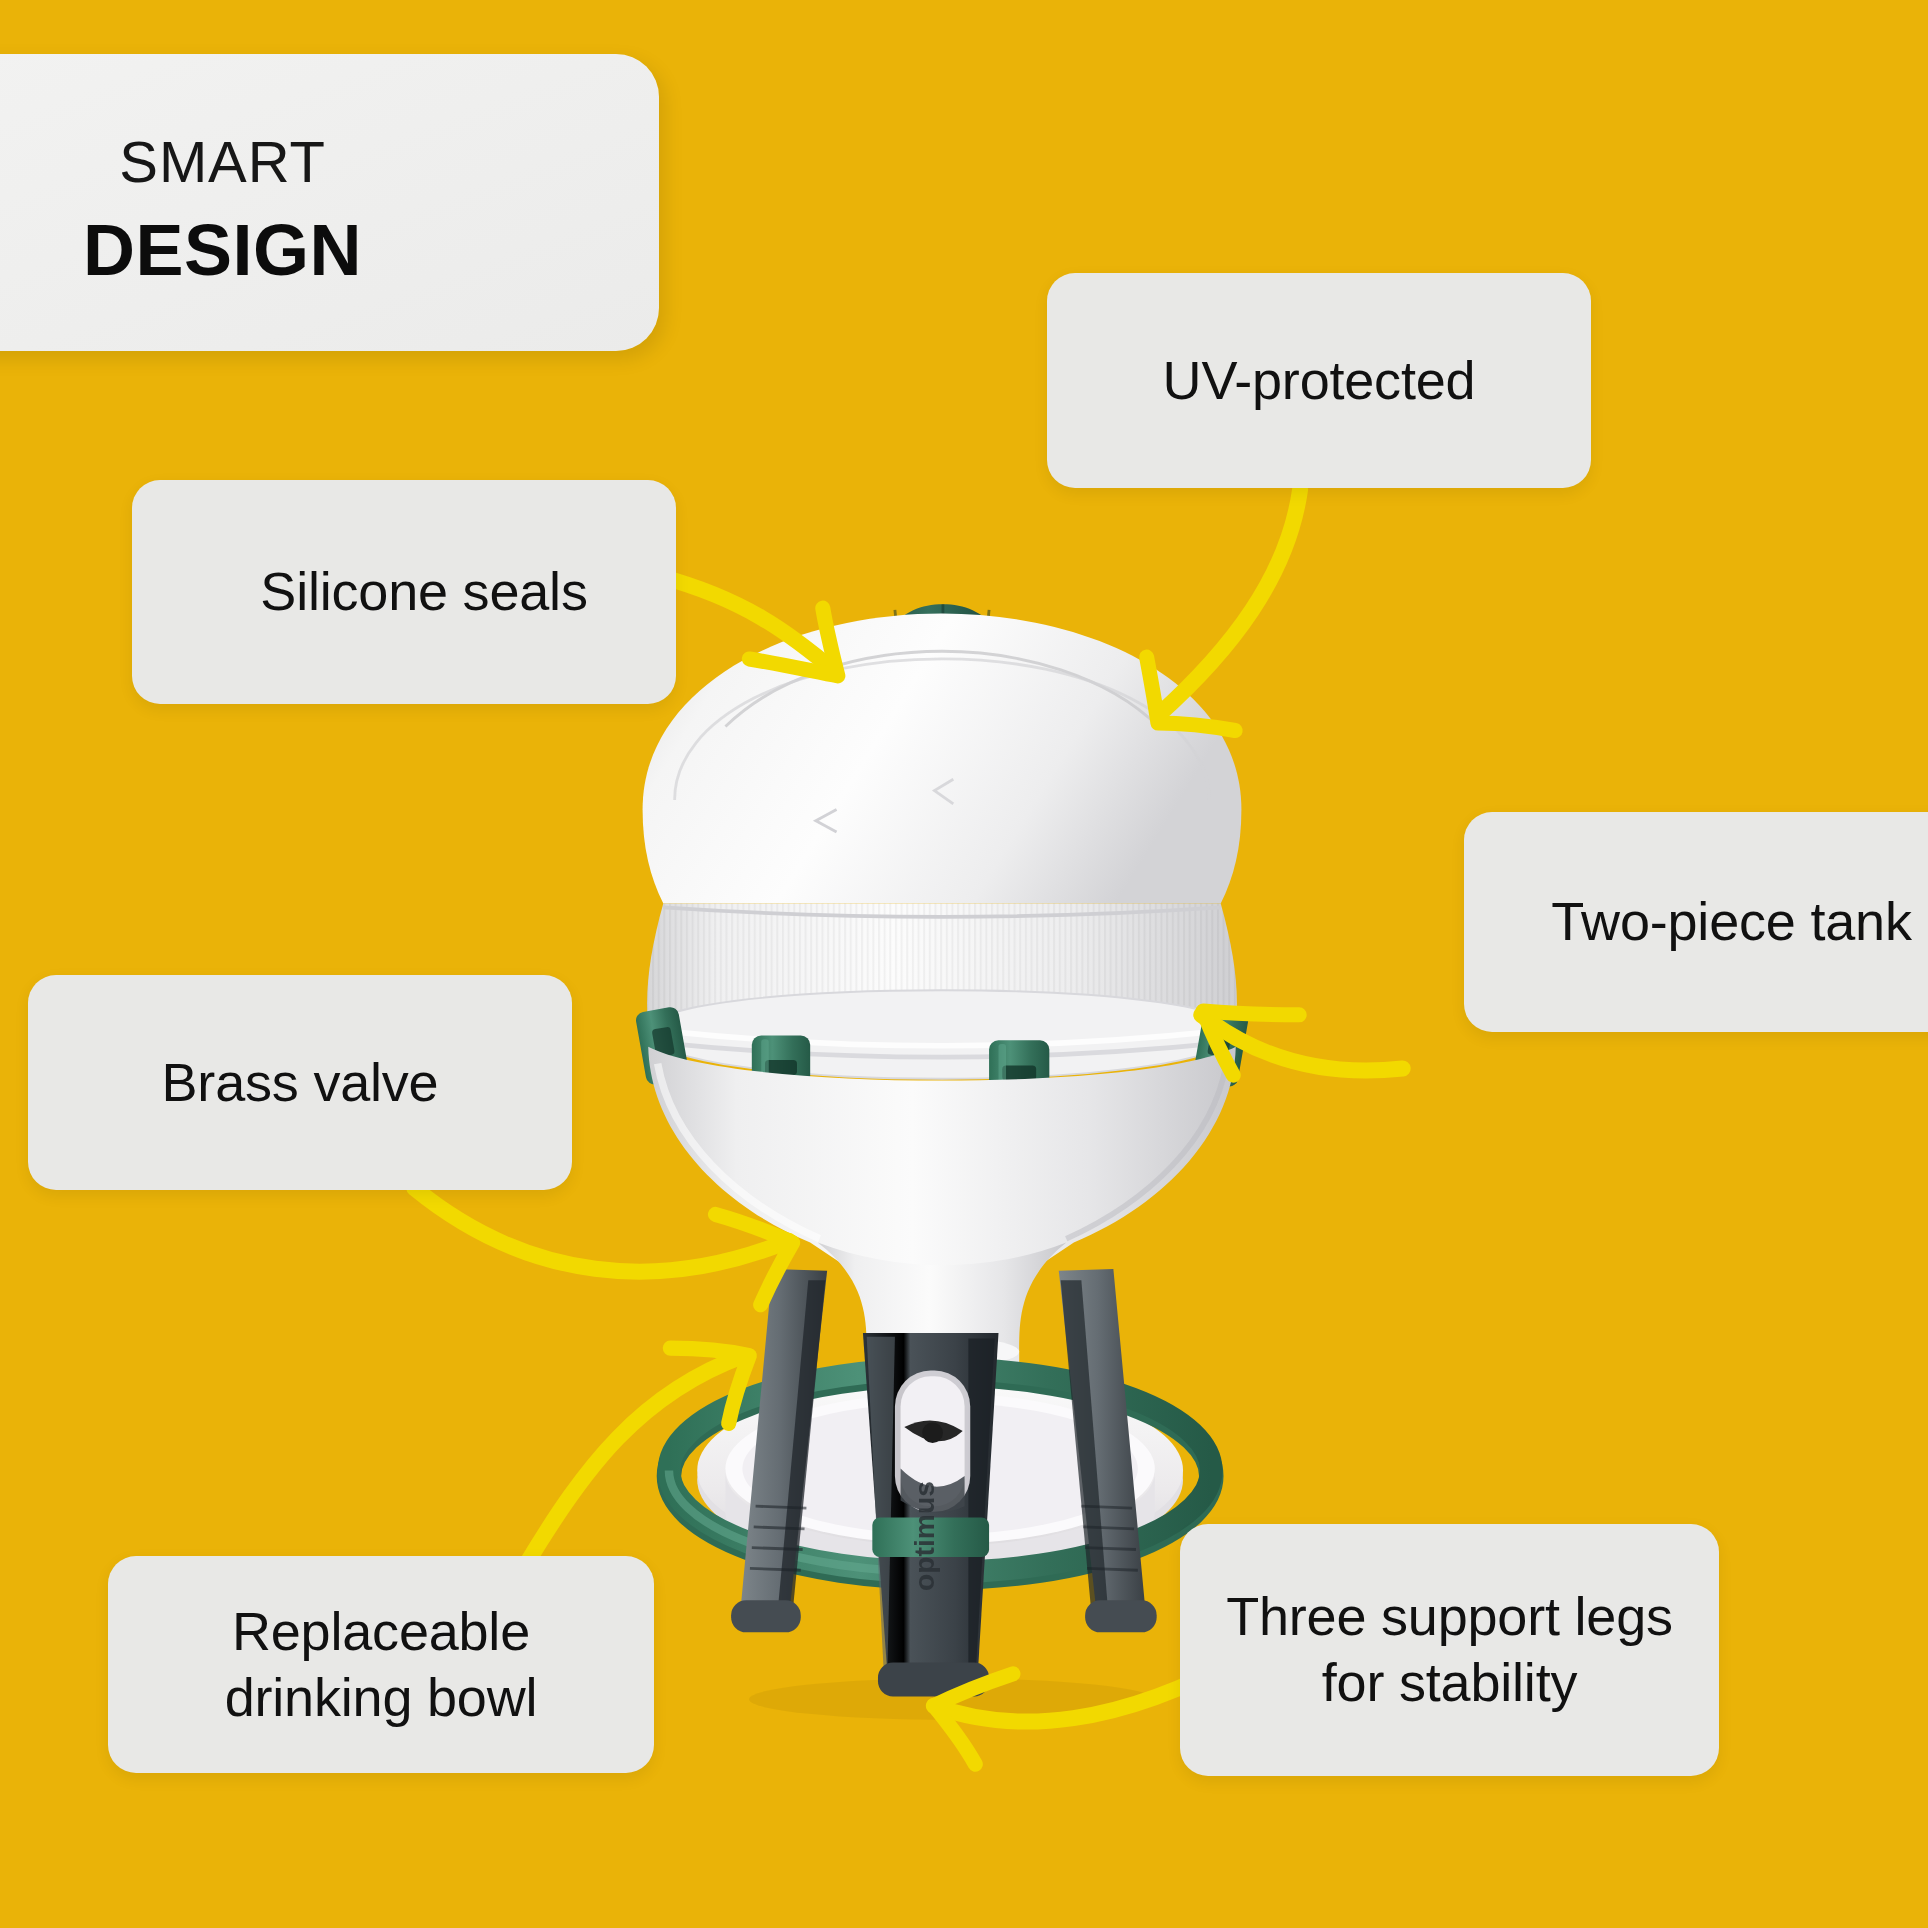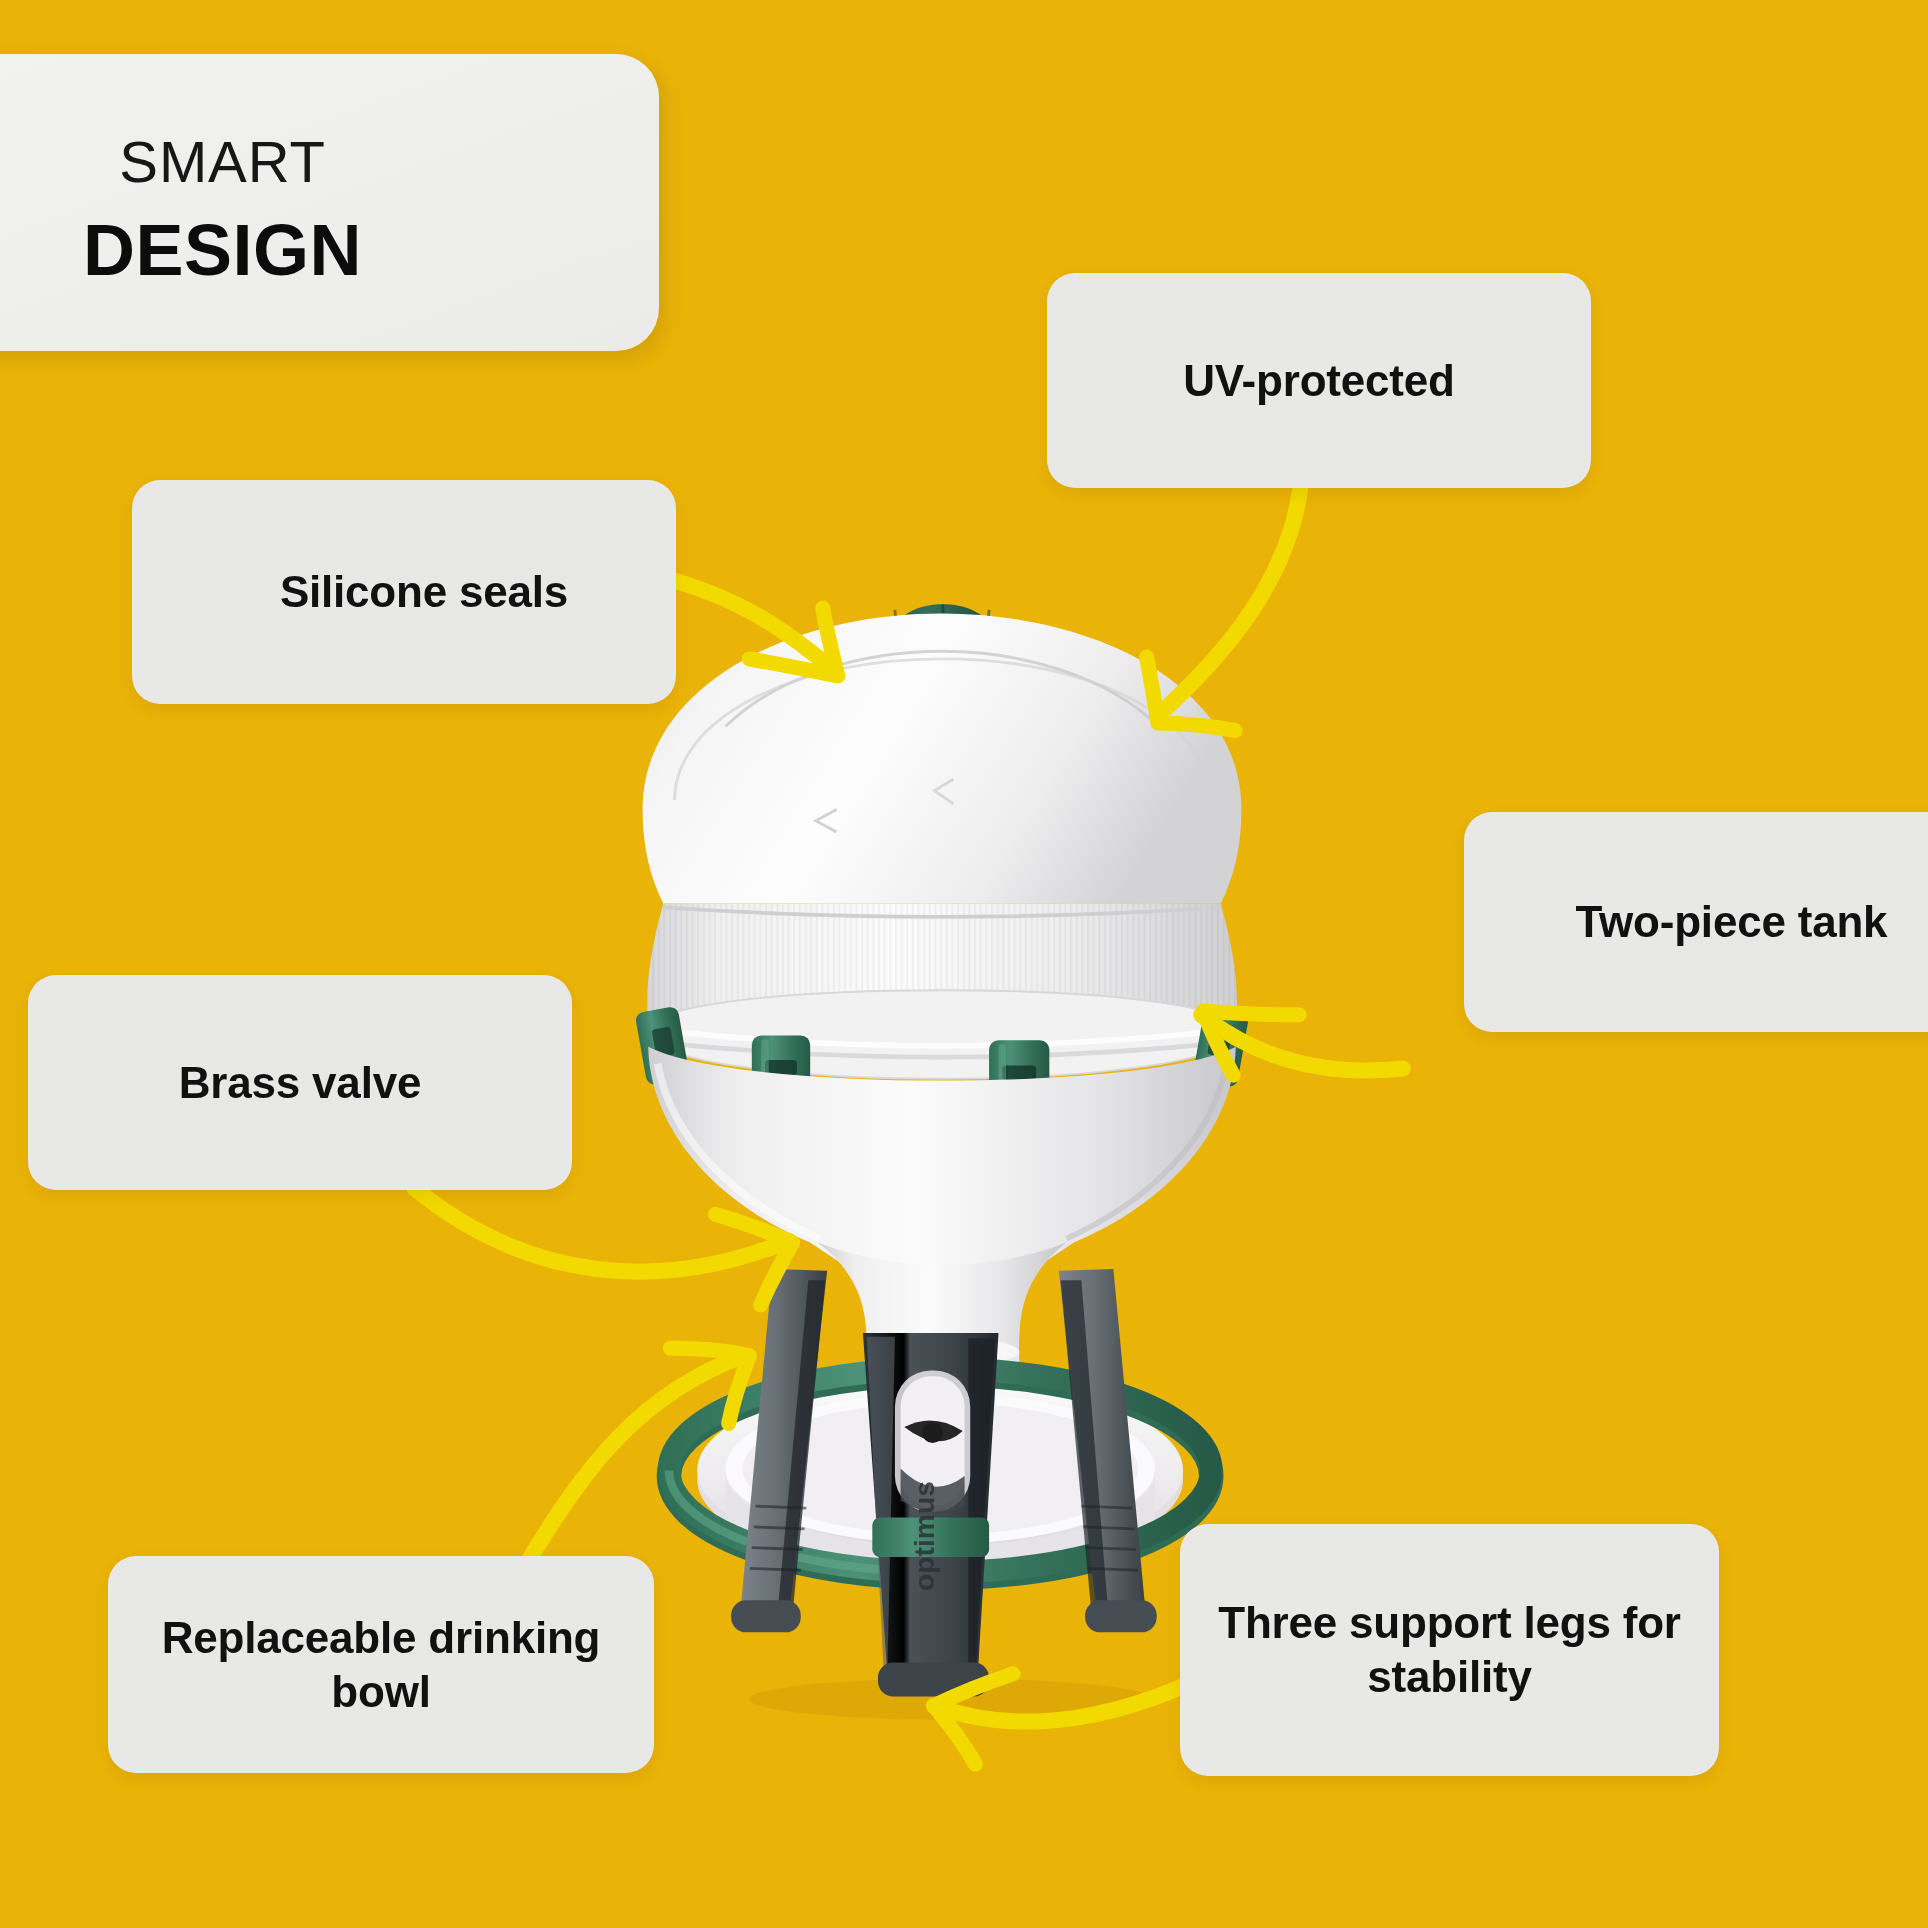--- a/index.html
+++ b/index.html
@@ -17,21 +17,21 @@
     background:#e8e8e6;
     border-radius:28px;
     display:flex;align-items:center;justify-content:center;
     box-sizing:border-box;
     color:#111111;
     text-align:center;
     line-height:1.22;
     letter-spacing:-0.2px;
     box-shadow:0 5.6px 15px rgba(0,0,0,0.07);
   }
-  .card .lbl{font-weight:bold;font-size:44px;padding:0 32px;
+  .card .lbl{font-weight:normal;font-size:54px;padding:0 32px;
     text-shadow:0 0 0.9px rgba(255,255,255,.6);}
 
   
   #title-card{
     left:-38px;top:54px;width:697px;height:297px;
     background:linear-gradient(160deg,#f2f2f1 0%,#ebebea 100%);
     border-radius:0 43px 43px 0;
     display:block;
     box-shadow:5.6px 7.5px 19px rgba(0,0,0,0.10);
   }

